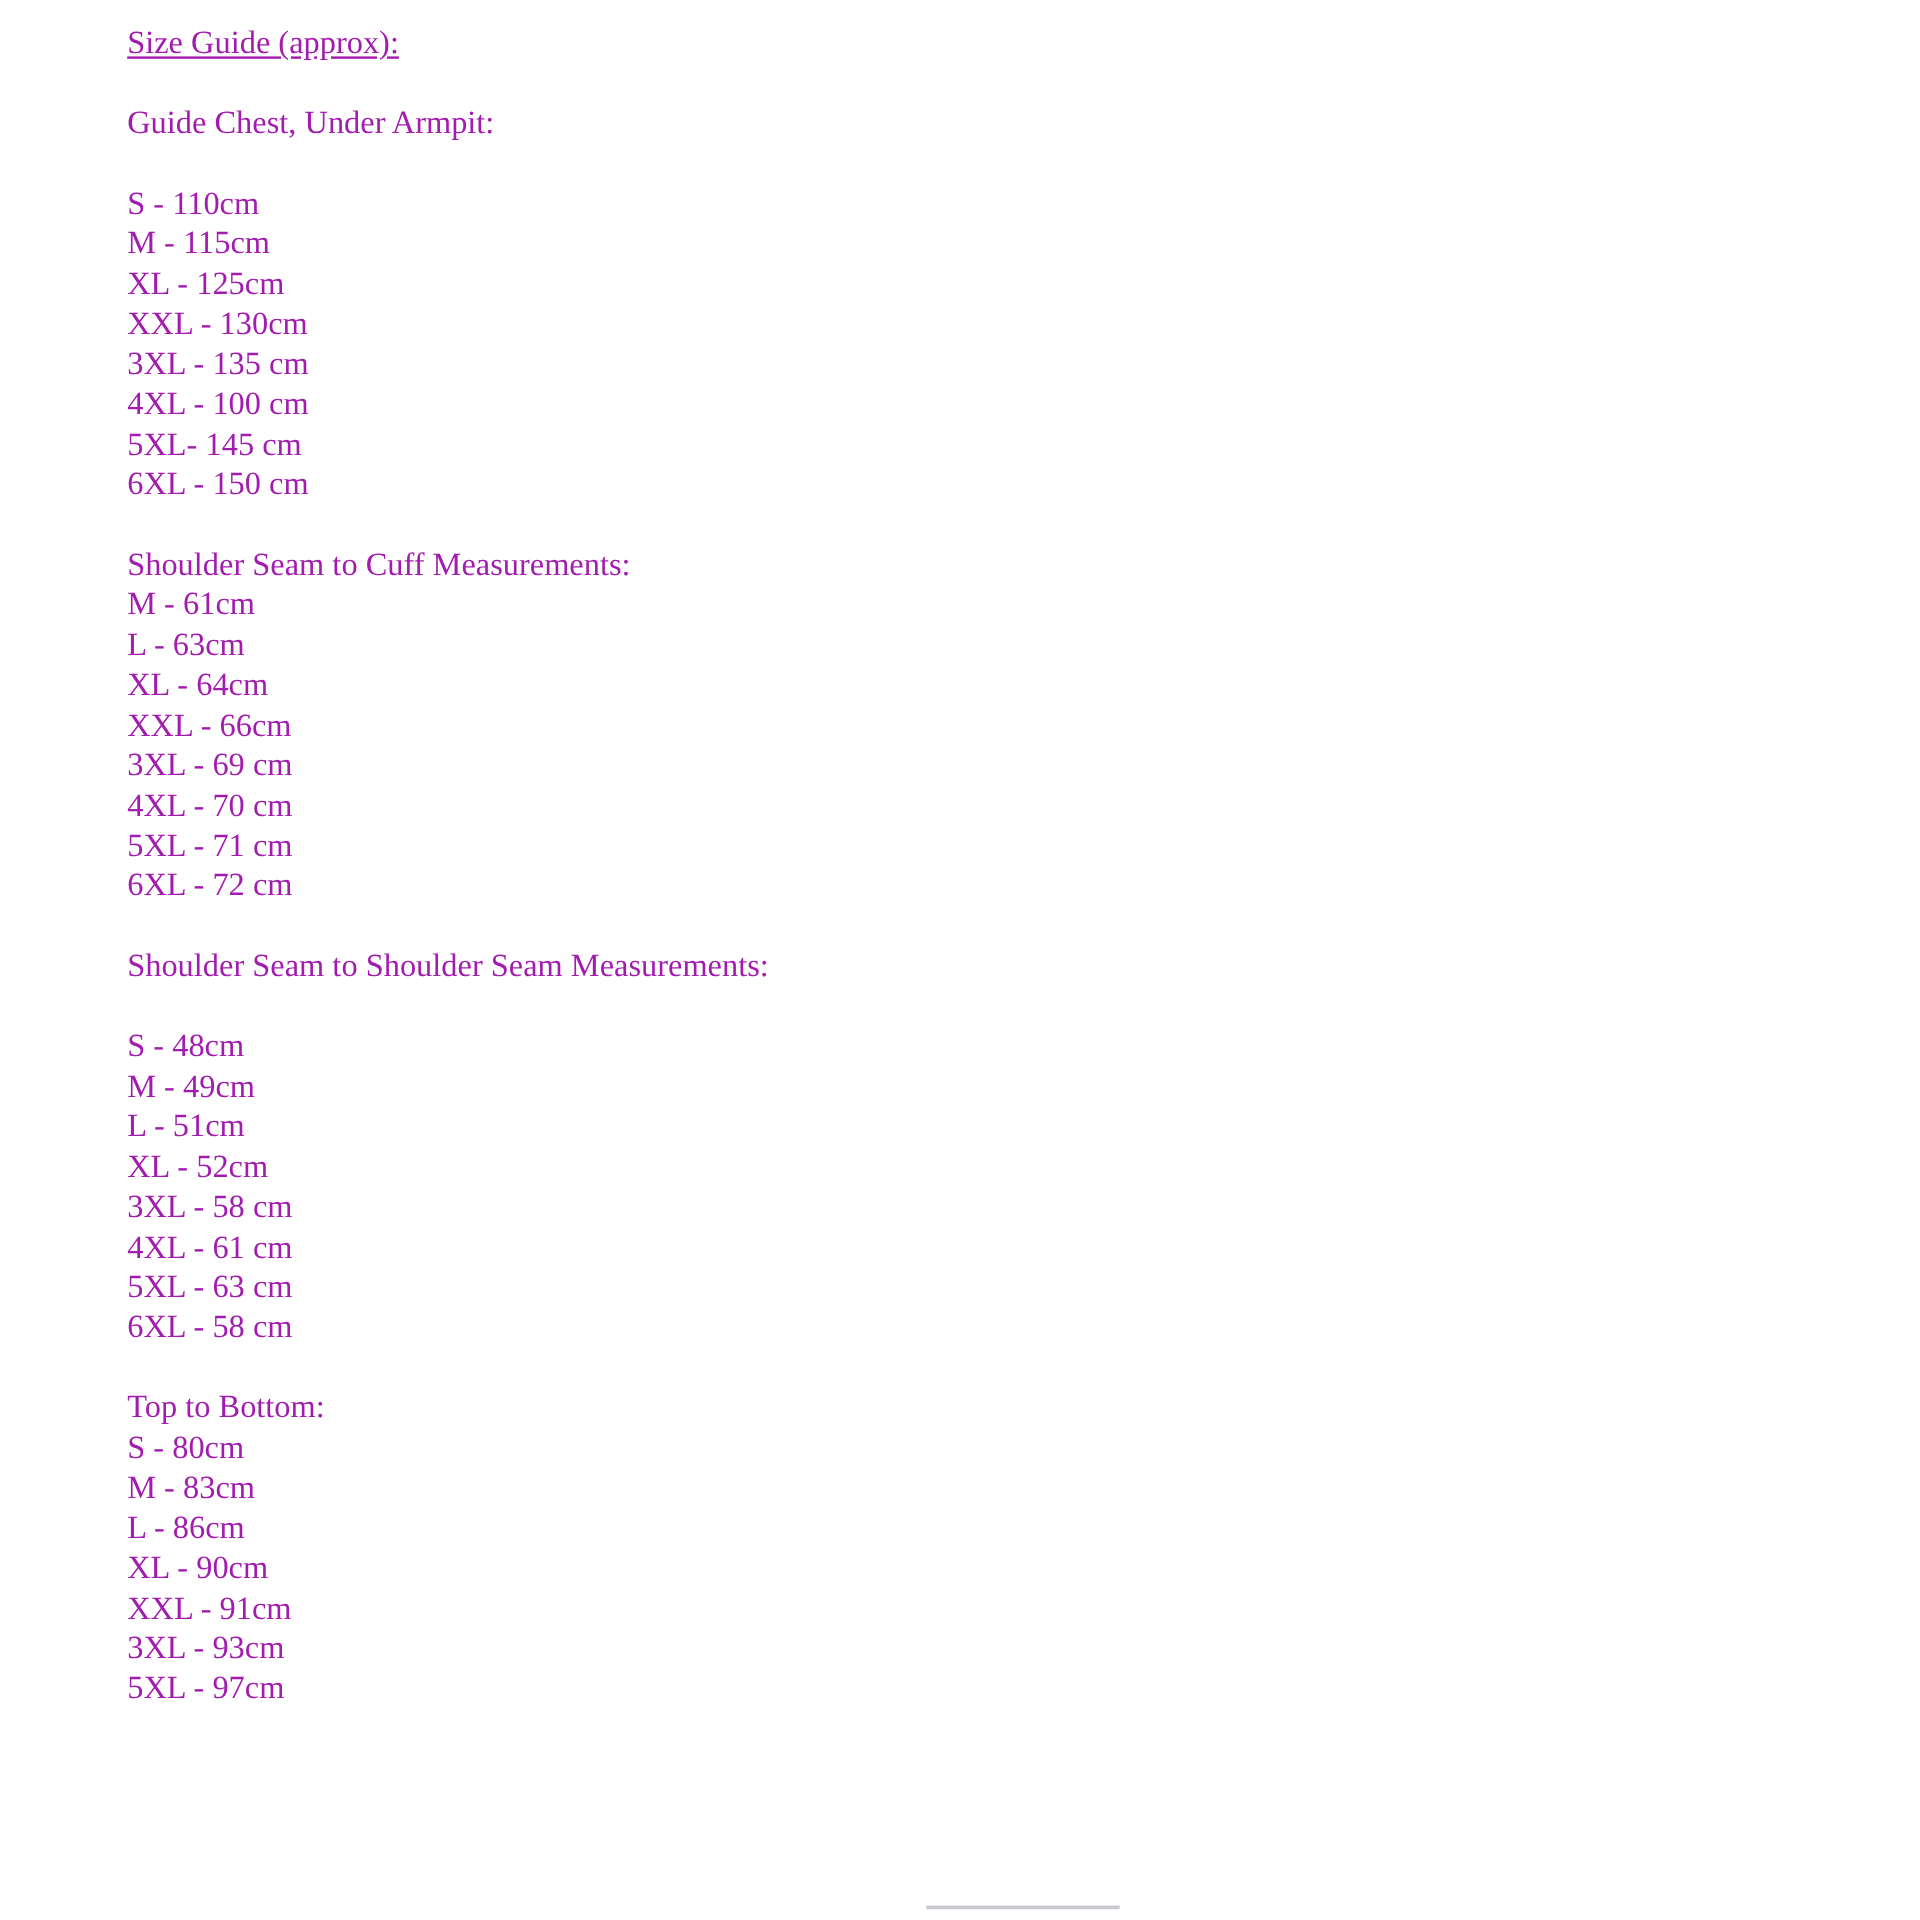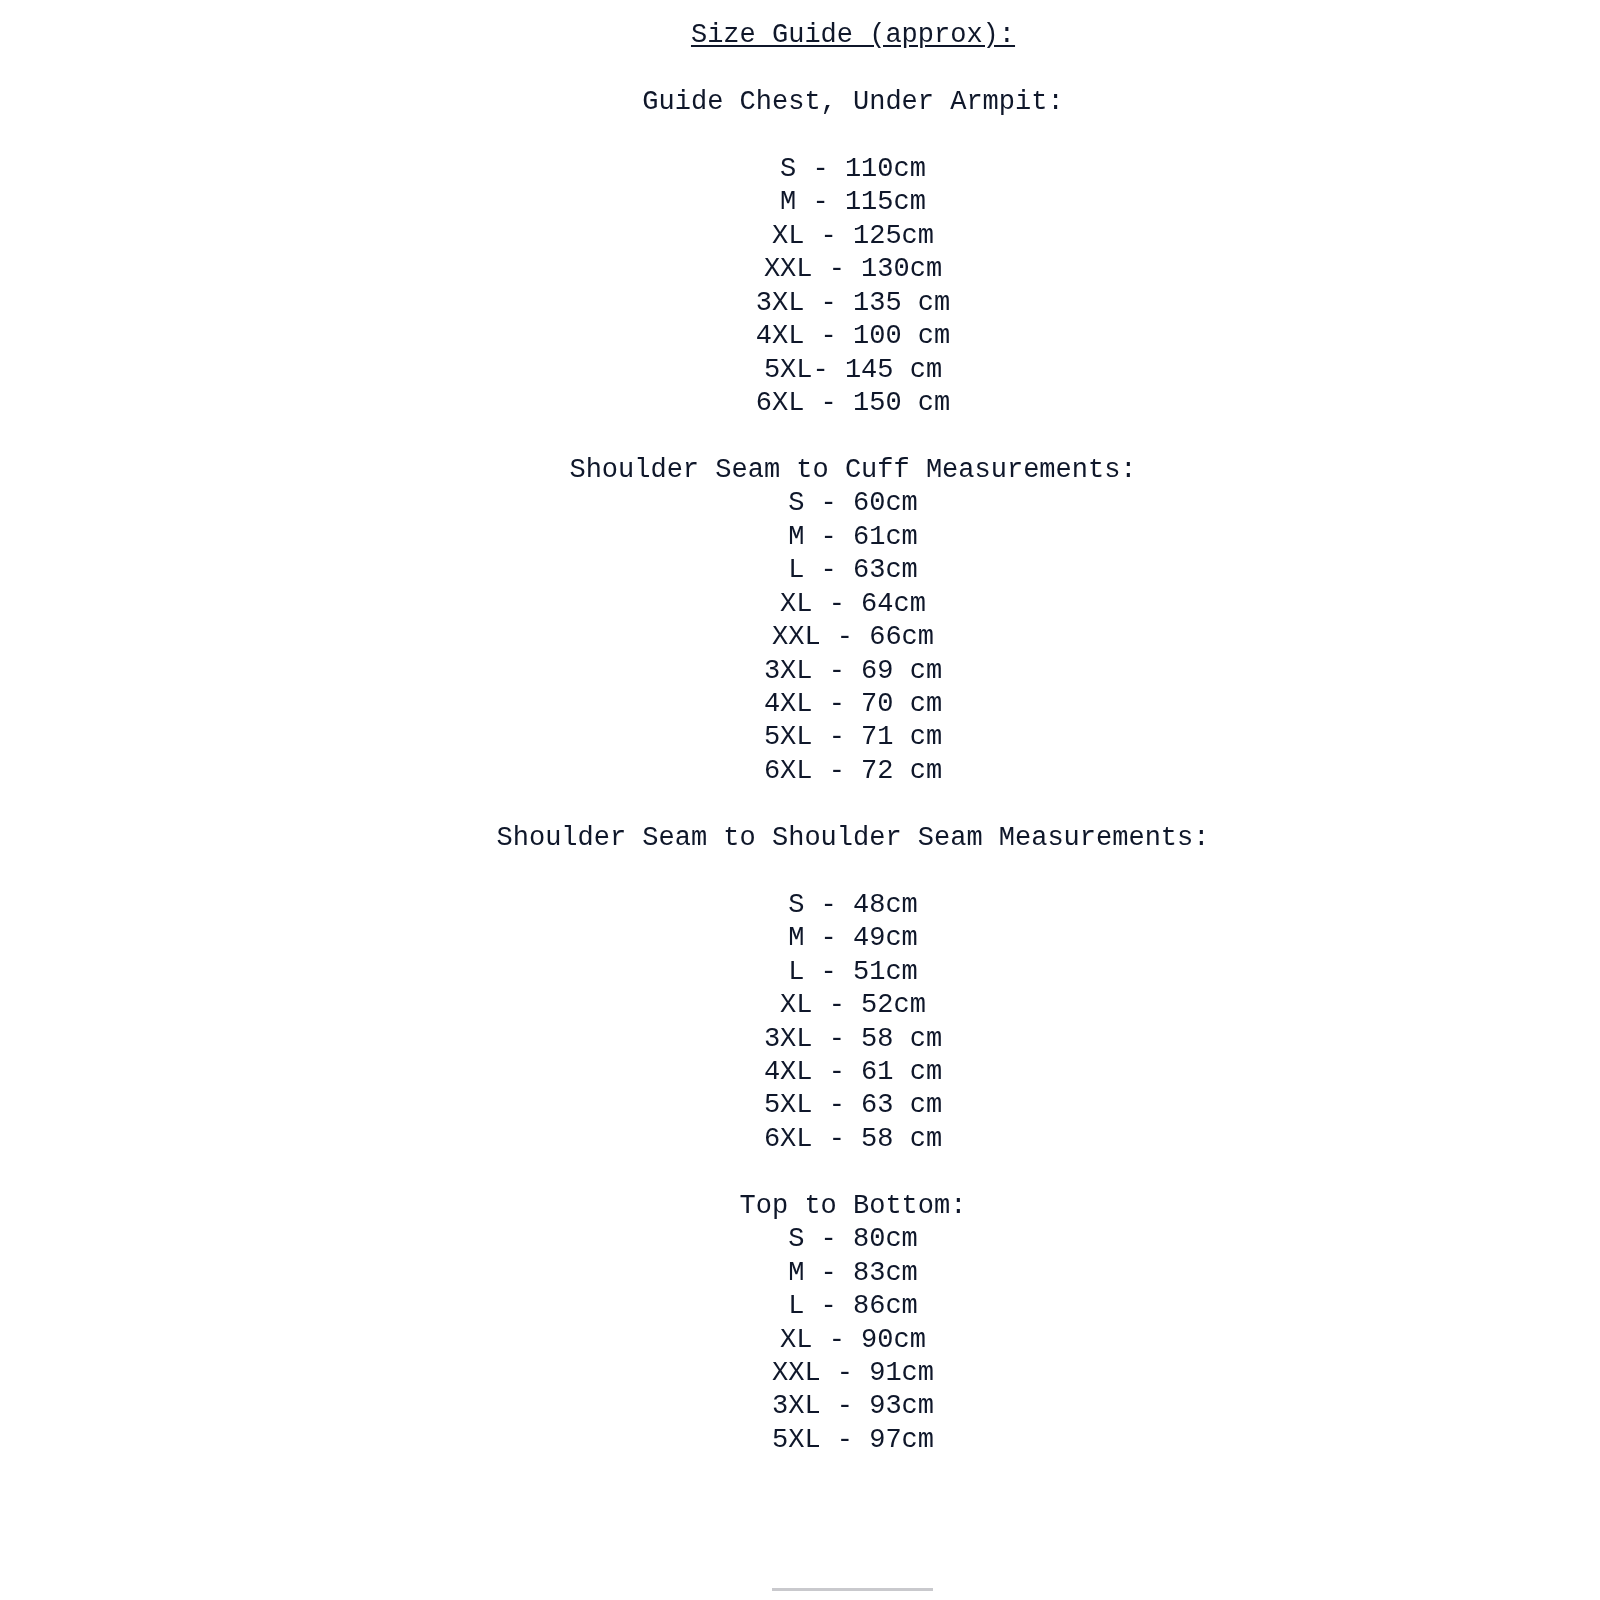--- a/index.html
+++ b/index.html
@@ -11,26 +11,26 @@
     width: 1600px;
     height: 1600px;
     overflow: hidden;
     position: relative;
   }
   .doc {
     position: absolute;
     left: 106px;
     top: 19px;
     width: 1494px;
-    text-align: center;
-    font-family: Liberation Mono, monospace;
+    text-align: left;
+    font-family: Liberation Serif, serif;
     font-size: 27px;
     line-height: 33.45px;
     font-weight: 400;
-    color: #0f172a;
+    color: #a21caf;
   }
   .line {
     white-space: pre;
   }
   .blank {
     height: 33.45px;
   }
   .title {
     text-decoration: underline;
     text-underline-offset: 3px;
@@ -58,21 +58,20 @@
   <div class="line">M - 115cm</div>
   <div class="line">XL - 125cm</div>
   <div class="line">XXL - 130cm</div>
   <div class="line">3XL - 135 cm</div>
   <div class="line">4XL - 100 cm</div>
   <div class="line">5XL- 145 cm</div>
   <div class="line">6XL - 150 cm</div>
   <div class="line blank"></div>
 
   <div class="line">Shoulder Seam to Cuff Measurements:</div>
-  <div class="line">S - 60cm</div>
   <div class="line">M - 61cm</div>
   <div class="line">L - 63cm</div>
   <div class="line">XL - 64cm</div>
   <div class="line">XXL - 66cm</div>
   <div class="line">3XL - 69 cm</div>
   <div class="line">4XL - 70 cm</div>
   <div class="line">5XL - 71 cm</div>
   <div class="line">6XL - 72 cm</div>
   <div class="line blank"></div>
 

